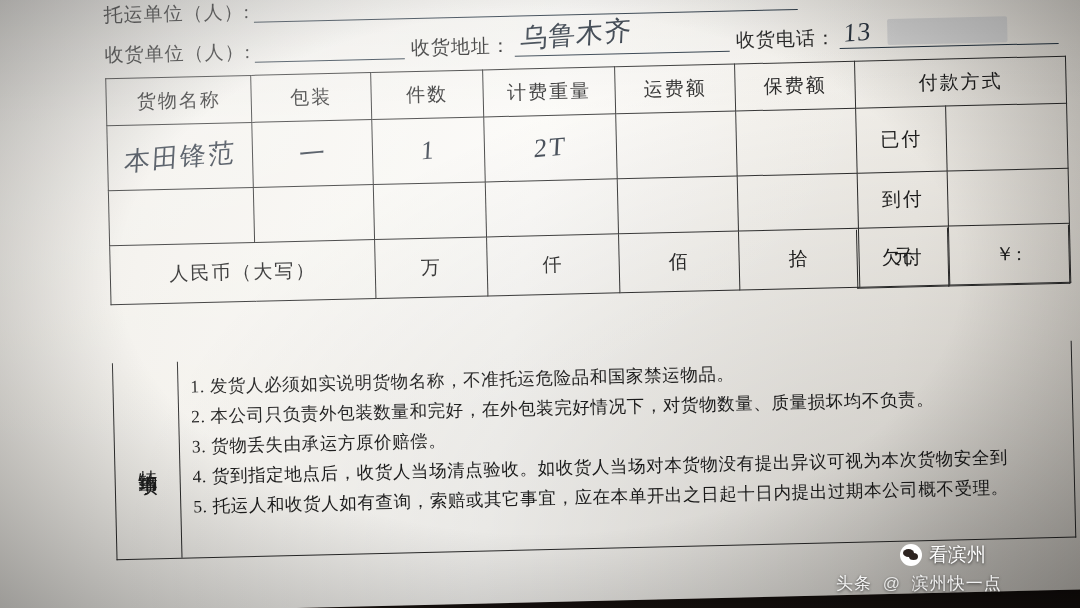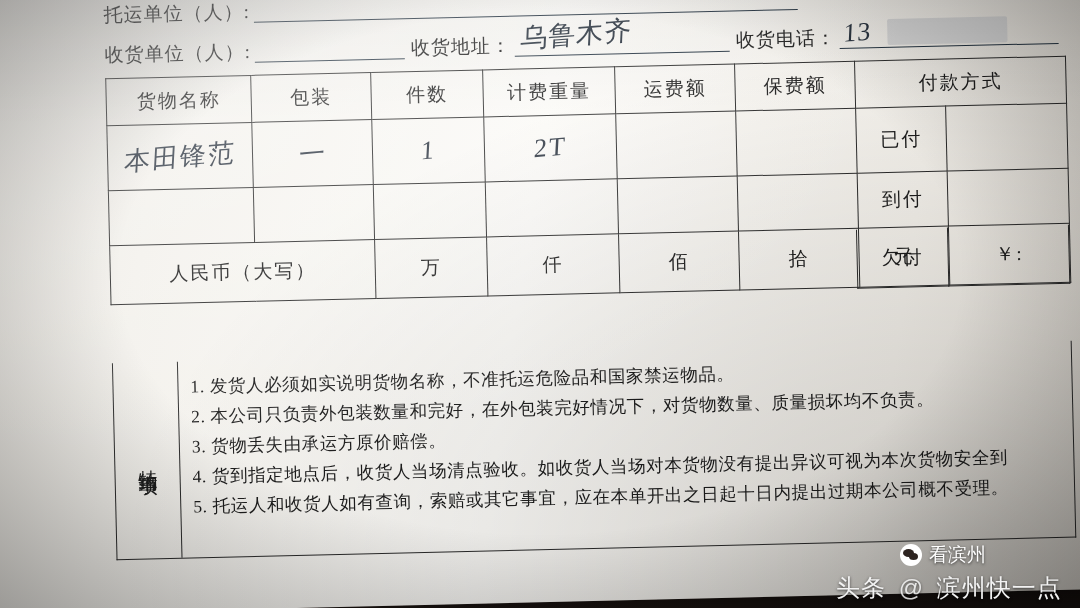--- a/index.html
+++ b/index.html
@@ -139,21 +139,21 @@
     letter-spacing: 0.6px;
   }
   .notes-body div { white-space: nowrap; }
 
   
   .wm-left {
     position: absolute;
     left: 836px;
     top: 572px;
     color: #f2f2f2;
-    font-size: 24px;
+    font-size: 17px;
     letter-spacing: 1px;
     font-family: "Liberation Sans", sans-serif;
     text-shadow: 0 1px 3px rgba(0,0,0,0.7);
   }
   .wm-left .sep { opacity: 0.85; margin: 0 5px; }
   .wm-top {
     position: absolute;
     left: 900px;
     top: 542px;
     display: flex;

